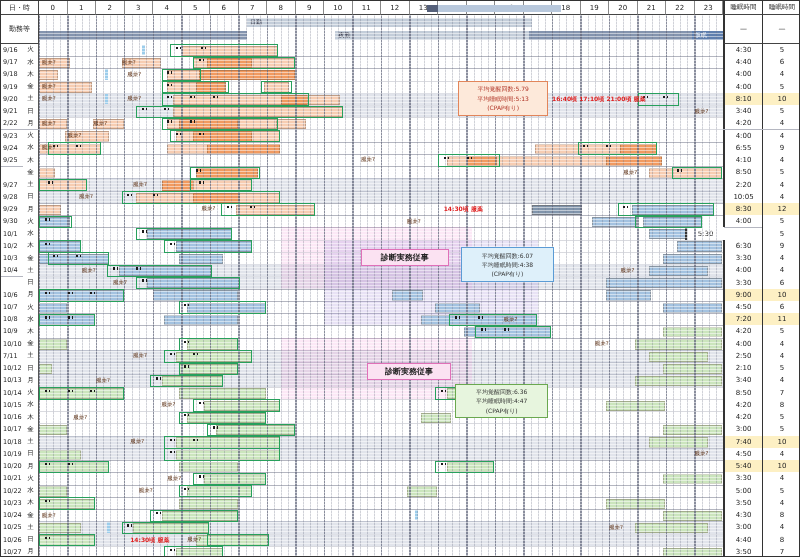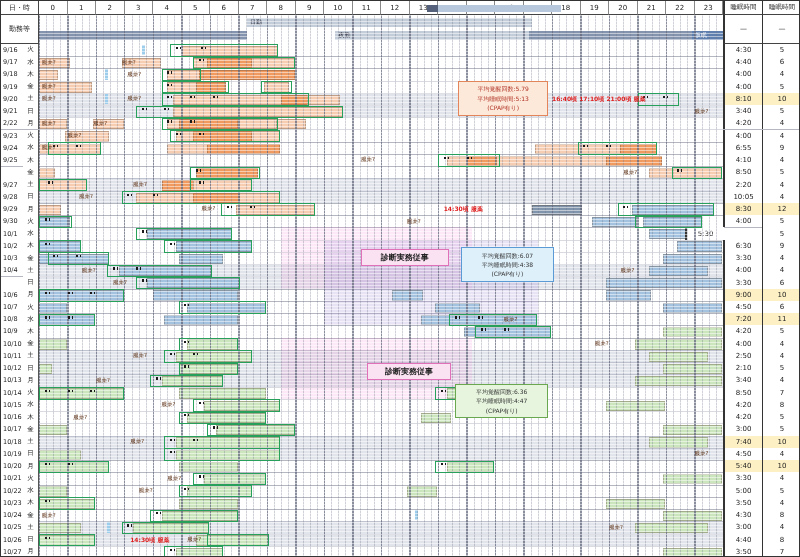--- a/index.html
+++ b/index.html
@@ -393,21 +393,21 @@
       <div class="cell dowcell" style="left: 22px; top: 336.629px; width: 16px; height: 12.2429px;">金</div>
       <div class="bar" style="left: 38px; top: 338.429px; width: 25.65px; height: 8.24286px; background: rgb(203, 229, 189);"></div>
       <div class="bar" style="left: 186.2px; top: 338.429px; width: 48.45px; height: 8.24286px; background: rgb(203, 229, 189);"></div>
       <div class="bar" style="left: 633.65px; top: 338.429px; width: 85.5px; height: 8.24286px; background: rgb(203, 229, 189);"></div>
       <div class="gbox" style="left: 177.65px; top: 337.129px; width: 57px; height: 10.4429px;"></div>
       <div class="mark" style="left: 183.35px; top: 339.629px;"></div>
       <div class="note" style="left: 593.75px; top: 340.129px;">服薬?</div>
       <div class="cell valcell" style="left: 722px; top: 336.629px; width: 39px; height: 12.2429px;">4:00</div>
       <div class="cell valcell wakecell" style="left: 761px; top: 336.629px; width: 39px; height: 12.2429px;">4</div>
       <div class="rowline" style="top: 348.871px; height: 12.2429px;"></div>
-      <div class="cell datecell" style="left: 0px; top: 348.871px; width: 22px; height: 12.2429px;">10/11</div>
+      <div class="cell datecell" style="left: 0px; top: 348.871px; width: 22px; height: 12.2429px;">7/11</div>
       <div class="cell dowcell" style="left: 22px; top: 348.871px; width: 16px; height: 12.2429px;">土</div>
       <div class="shade" style="left: 38px; top: 348.871px; width: 684px; height: 12.2429px;"></div>
       <div class="bar" style="left: 174.8px; top: 350.671px; width: 74.1px; height: 8.24286px; background: rgb(203, 229, 189);"></div>
       <div class="bar" style="left: 647.9px; top: 350.671px; width: 57px; height: 8.24286px; background: rgb(203, 229, 189);"></div>
       <div class="gbox" style="left: 163.4px; top: 349.371px; width: 85.5px; height: 10.4429px;"></div>
       <div class="mark" style="left: 169.1px; top: 351.871px;"></div>
       <div class="mark" style="left: 191.9px; top: 351.871px;"></div>
       <div class="note" style="left: 132.05px; top: 352.371px;">服薬?</div>
       <div class="cell valcell" style="left: 722px; top: 348.871px; width: 39px; height: 12.2429px;">2:50</div>
       <div class="cell valcell wakecell" style="left: 761px; top: 348.871px; width: 39px; height: 12.2429px;">4</div>

